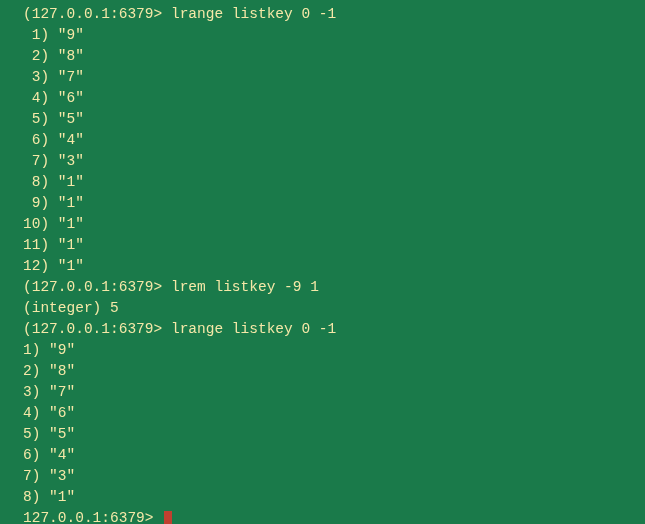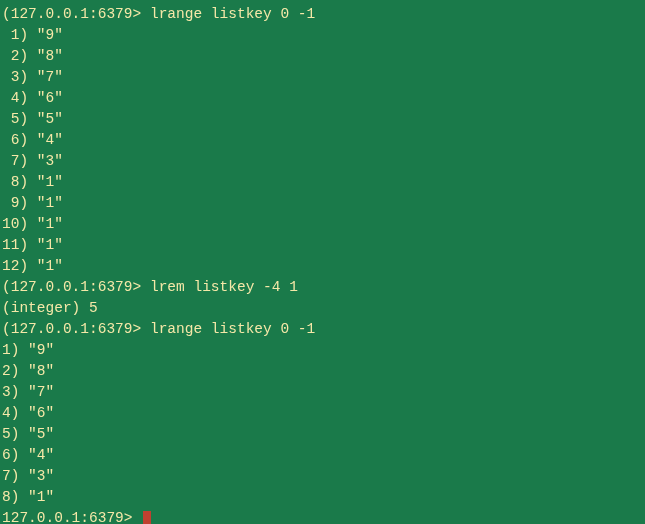--- a/index.html
+++ b/index.html
@@ -13,20 +13,21 @@
       font-size: 14.5px;
       color: #f5e8a8;
       padding: 4px 2px;
       width: 645px;
       height: 524px;
       line-height: 1.45;
       overflow: hidden;
     }
     .line {
       white-space: pre;
+      margin-left: 21px;
     }
     .cursor {
       display: inline-block;
       width: 8px;
       height: 15px;
       background-color: #c04030;
       vertical-align: text-bottom;
       margin-left: 2px;
     }
   </style>
@@ -42,21 +43,21 @@
       <div class="line"> 4) "6"</div>
       <div class="line"> 5) "5"</div>
       <div class="line"> 6) "4"</div>
       <div class="line"> 7) "3"</div>
       <div class="line"> 8) "1"</div>
       <div class="line"> 9) "1"</div>
       <div class="line">10) "1"</div>
       <div class="line">11) "1"</div>
       <div class="line">12) "1"</div>
     </div>
-  <div class="line"><span>(127.0.0.1:6379&gt;</span> <span>lrem listkey -4 1</span></div>
+  <div class="line"><span>(127.0.0.1:6379&gt;</span> <span>lrem listkey -9 1</span></div>
   <div class="line">(integer) 5</div>
   <div class="line"><span>(127.0.0.1:6379&gt;</span> <span>lrange listkey 0 -1</span></div>
   <div id="list3">
       <div class="line">1) "9"</div>
       <div class="line">2) "8"</div>
       <div class="line">3) "7"</div>
       <div class="line">4) "6"</div>
       <div class="line">5) "5"</div>
       <div class="line">6) "4"</div>
       <div class="line">7) "3"</div>

